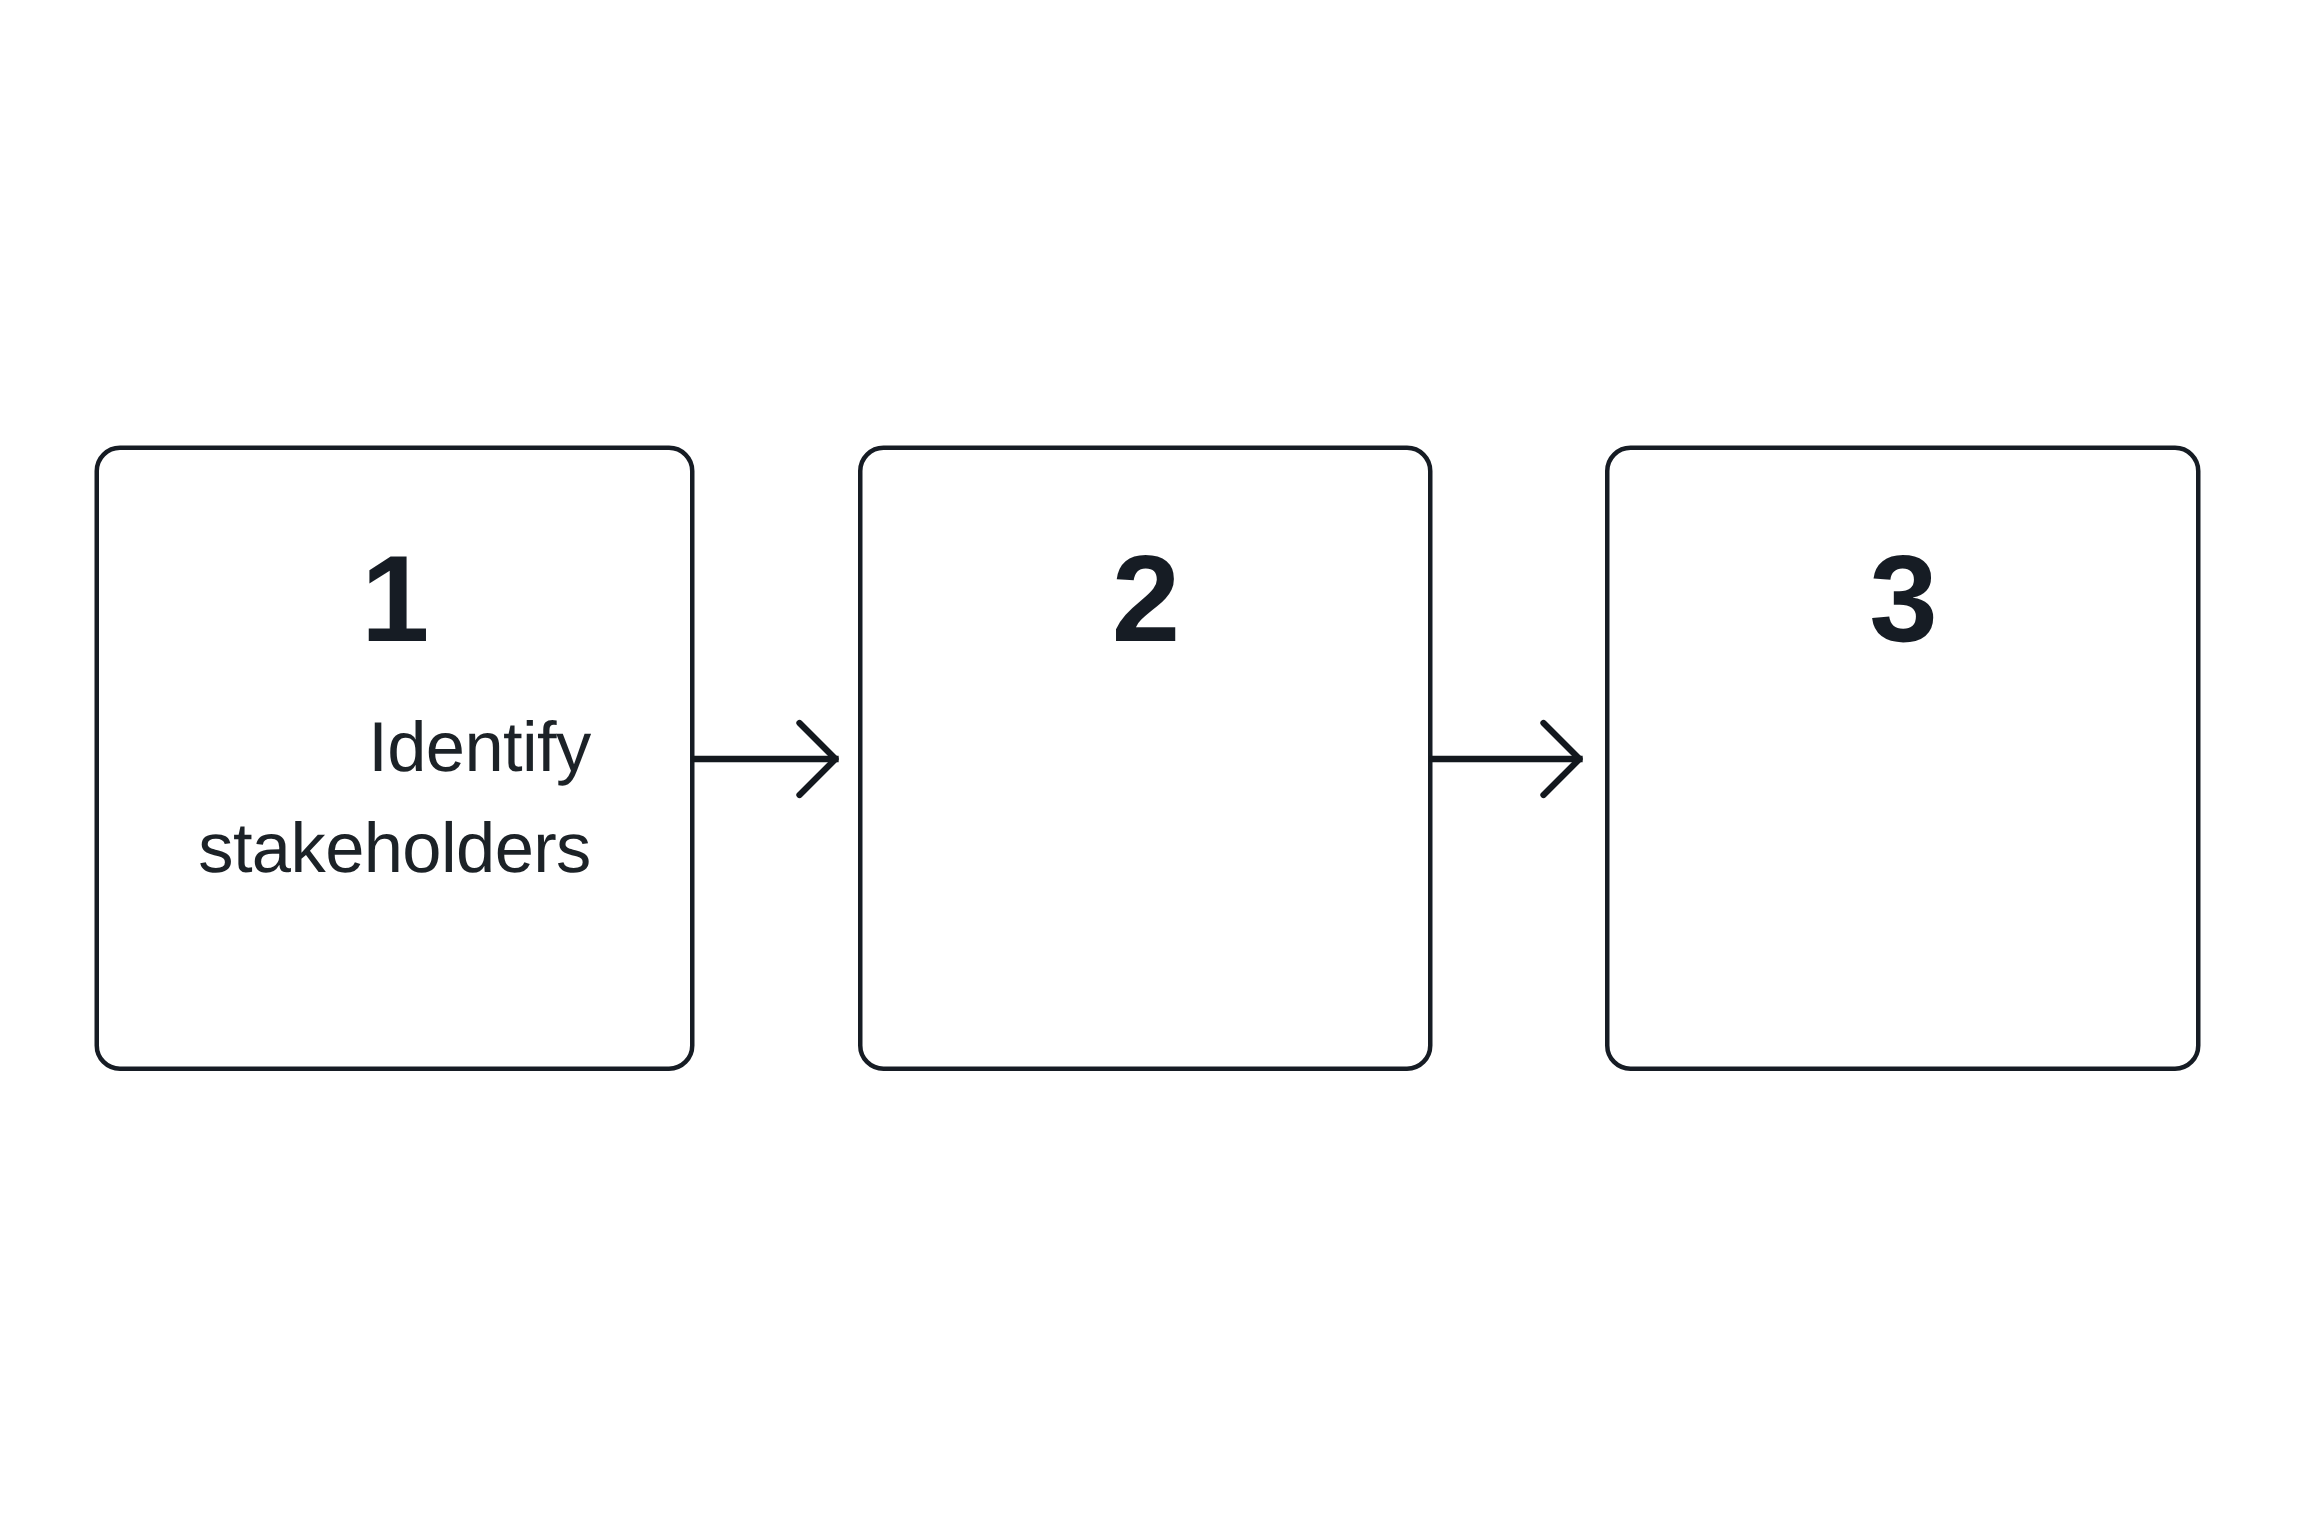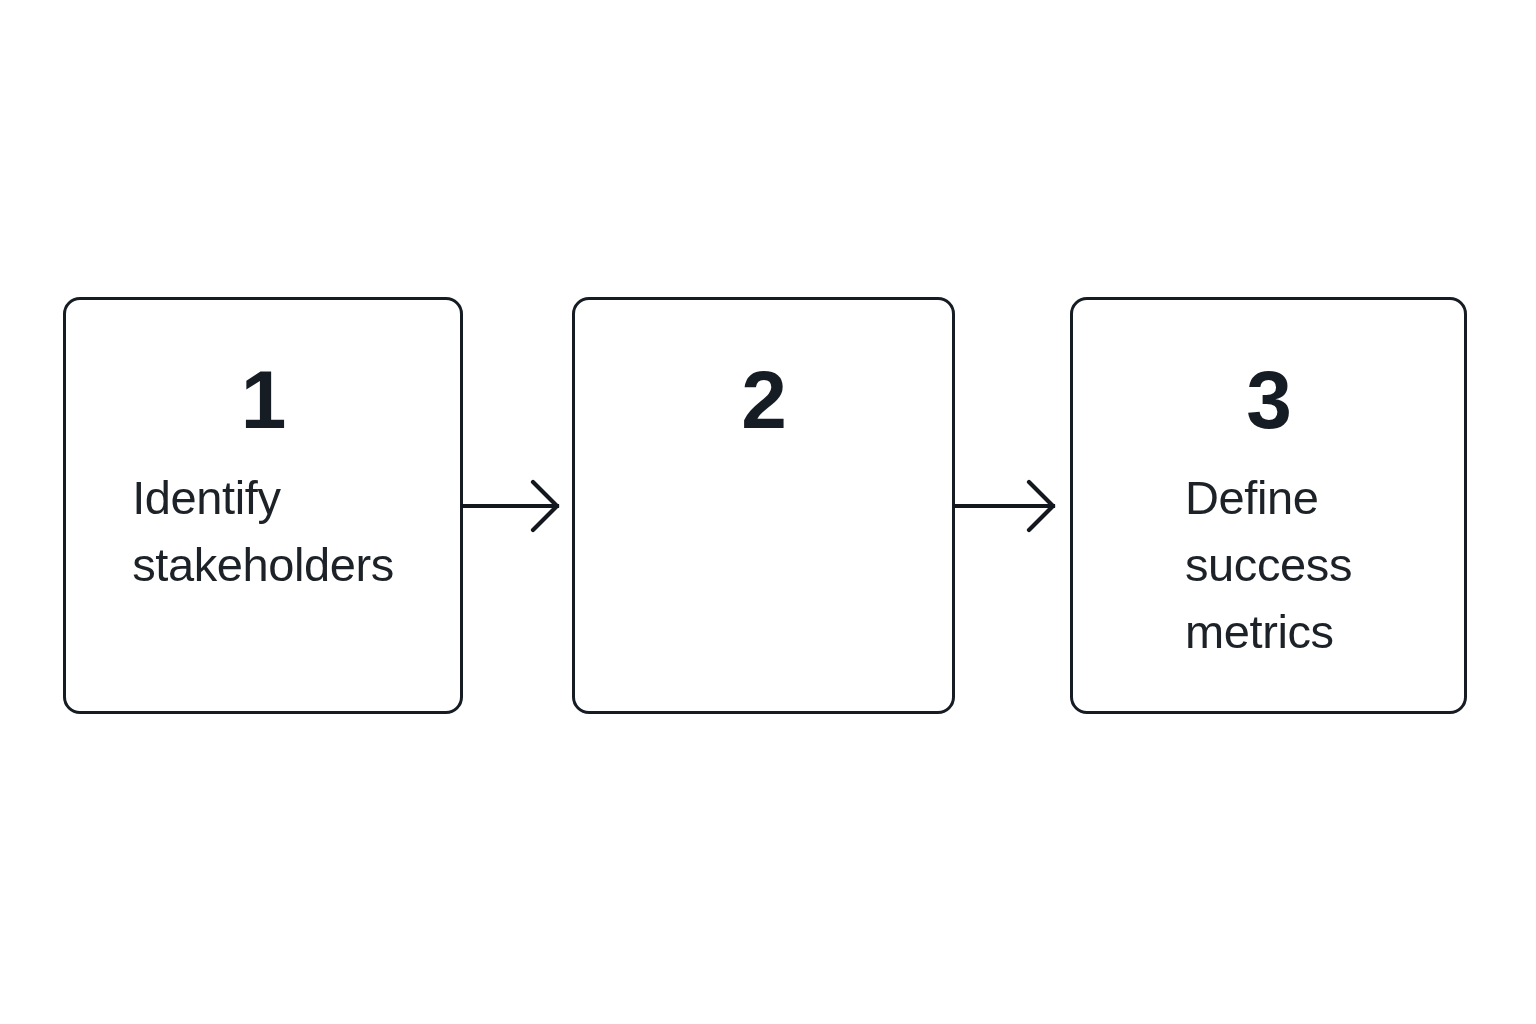--- a/index.html
+++ b/index.html
@@ -55,21 +55,21 @@
     letter-spacing: -1px;
     margin-top: 59px;
     user-select: none;
   }
 
   .step-label {
     font-size: 47px;
     font-weight: 400;
     color: #1c2227;
     line-height: 67px;
-    text-align: left;
+    text-align: right;
     letter-spacing: -0.4px;
     margin-top: 23px;
     padding: 0 12px;
     white-space: pre-line;
   }
 
   .connector {
     position: absolute;
     top: 183px;
     height: 52px;
@@ -122,19 +122,16 @@
 
     <div class="connector arrow-2">
       <svg viewBox="0 0 115 52" preserveAspectRatio="none">
         <line x1="0" y1="26" x2="98" y2="26"></line>
         <path class="head" d="M 74 2 L 98 26 L 74 50"></path>
       </svg>
     </div>
 
     <div class="step-box box-3">
       <div class="step-number">3</div>
-      <div class="step-label">Define
-success
-metrics</div>
     </div>
 
   </div>
 </div>
 
 </body></html>

